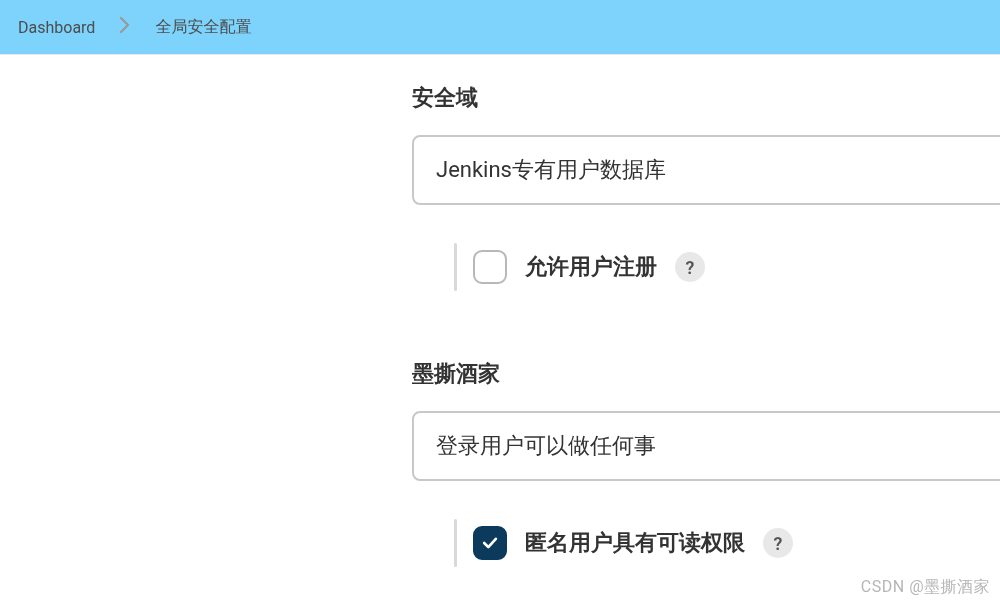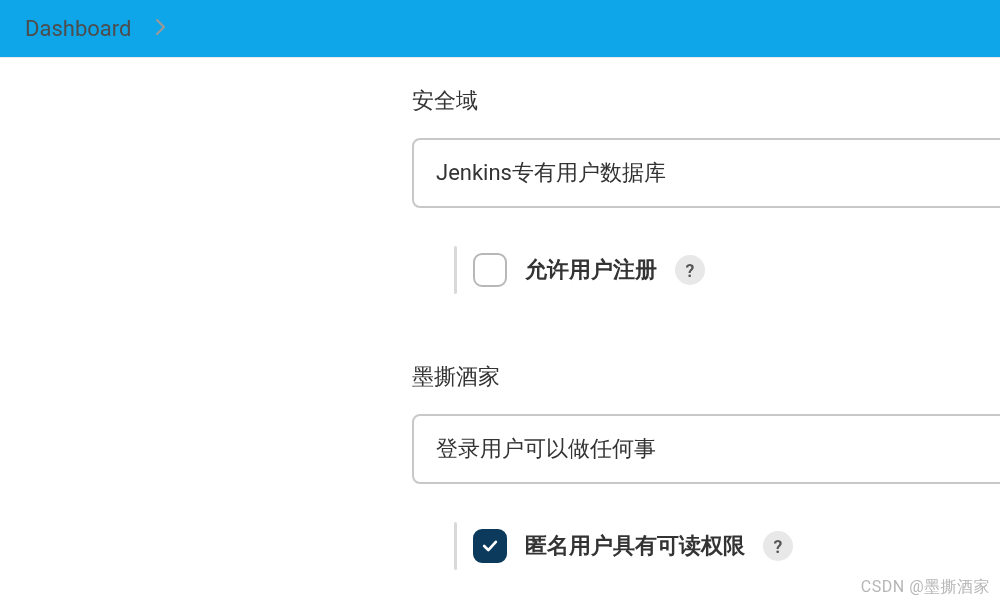--- a/index.html
+++ b/index.html
@@ -10,45 +10,45 @@
     body {
       font-family: -apple-system, BlinkMacSystemFont, "Segoe UI", Roboto, "Helvetica Neue", Arial, sans-serif;
       background: #ffffff;
       color: #333;
       width: 1000px;
       height: 604px;
       overflow: hidden;
       position: relative;
     }
     .breadcrumb {
-      background: #0ea5e9;
-      padding: 16px 25px;
+      background: #7dd3fc;
+      padding: 16px 18px;
       display: flex;
       align-items: center;
       gap: 24px;
-      font-size: 22px;
+      font-size: 16px;
       color: #4d4d4d;
       border-bottom: 1px solid #eaeaea;
     }
     .breadcrumb-link {
       color: #4d4d4d;
       text-decoration: none;
       cursor: pointer;
     }
     .breadcrumb-sep {
       color: #888;
       font-size: 18px;
       user-select: none;
     }
     .content {
       padding: 28px 0 0 412px;
     }
     .section-label {
       font-size: 22px;
-      font-weight: 400;
+      font-weight: 700;
       color: #333;
       margin-bottom: 22px;
     }
     .select-box {
       border: 2px solid #c8c8c8;
       border-radius: 8px;
       padding: 18px 22px;
       font-size: 22px;
       color: #333;
       background: #fff;
@@ -131,20 +131,21 @@
 </head>
 <body>
 
 <div class="breadcrumb">
   <a class="breadcrumb-link">Dashboard</a>
   <span class="breadcrumb-sep">
     <svg width="12" height="18" viewBox="0 0 12 18">
         <path d="M2 2 L9 9 L2 16" stroke="#999" stroke-width="2.2" fill="none" stroke-linecap="round" stroke-linejoin="round"></path>
       </svg>
   </span>
+  <span class="breadcrumb-link">全局安全配置</span>
 </div>
 
 <div class="content">
 
   <div class="section-label">安全域</div>
   <div class="select-box">Jenkins专有用户数据库</div>
 
   <div class="sub-option">
     <div class="sub-option-bar"></div>
     <div class="checkbox-group">

